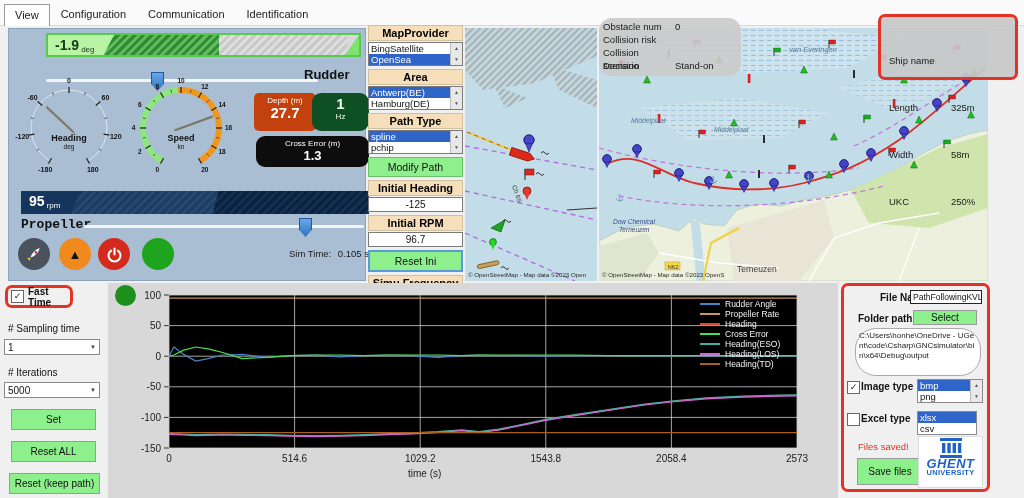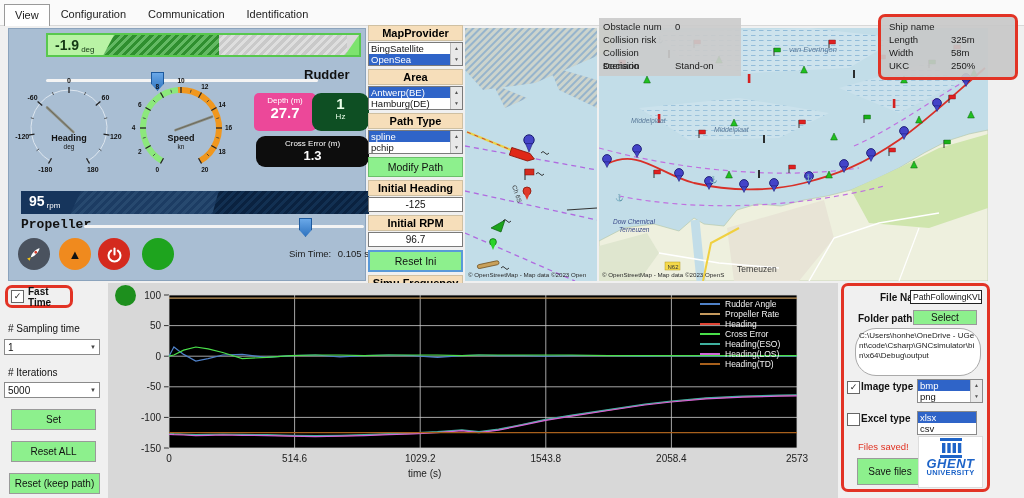--- a/index.html
+++ b/index.html
@@ -36,25 +36,25 @@
   .hdr{background:#f6deba;border:1px solid #cfc0a2;font-size:11px;font-weight:bold;text-align:center;padding:1px 0;margin-bottom:1px;}
   .listbox{background:#fff;border:1px solid #7a7a7a;display:flex;margin-bottom:3px;}
   .lb-items{flex:1;}
   .lb-item{font-size:9.5px;padding:0 2px;height:11px;line-height:11px;color:#111;white-space:nowrap;overflow:hidden;}
   .lb-item.sel{background:#2f64c8;color:#fff;}
   .lb-scroll{width:11px;border-left:1px solid #bbb;display:flex;flex-direction:column;}
   .lb-scroll span{flex:1;font-size:5px;text-align:center;line-height:11px;color:#555;background:#e8e8e8;}
   .gbtn{background:#8df08d;border:1px solid #6abf6a;font-size:10.5px;text-align:center;padding:3px 0;margin-bottom:3px;color:#111;}
   .field{background:#fff;border:1px solid #7a7a7a;font-size:10px;text-align:center;padding:1px 0;margin-bottom:3px;color:#111;}
   
-  .obstacle-panel{position:absolute;left:599px;top:18px;width:142px;height:58px;background:rgba(203,203,203,0.92);font-size:9.5px;color:#1a1a1a;padding:2px 4px;box-sizing:border-box;}
+  .obstacle-panel{position:absolute;left:599px;top:18px;width:142px;height:58px;background:rgba(203,203,203,0.92);font-size:9.5px;color:#1a1a1a;padding:2px 4px;box-sizing:border-box;border-radius:13px;}
   .op-row{display:flex;height:13px;line-height:13px;}
   .op-row .l{width:72px;}
   .ship-panel{position:absolute;left:878px;top:14px;width:140px;height:66px;background:rgba(200,200,200,0.92);border:3px solid #e23325;border-radius:7px;font-size:9.5px;color:#1a1a1a;padding:3px 8px;box-sizing:border-box;}
-  .sp-row{display:flex;height:13px;line-height:13px;}
+  .sp-row{display:flex;height:13px;line-height:13px;margin-top:34px;}
   .sp-row .l{width:62px;}
   
   .sim-panel{position:absolute;left:0;top:283px;width:106px;height:210px;font-size:10px;color:#111;}
   .fasttime{position:absolute;left:5px;top:2px;width:68px;height:23px;border:3px solid #e23325;border-radius:7px;display:flex;align-items:center;gap:4px;padding-left:3px;box-sizing:border-box;background:#f0f0f0;}
   .cb{width:11px;height:11px;background:#fff;border:1px solid #666;font-size:9px;line-height:10px;text-align:center;color:#222;flex:none;}
   .dd{position:absolute;left:4px;width:96px;height:16px;background:#fff;border:1px solid #8a8a8a;display:flex;align-items:center;justify-content:space-between;padding:0 3px;box-sizing:border-box;}
   .dd .ar{font-size:6px;color:#444;}
   .sbtn{position:absolute;background:#8df08d;border:1px solid #9a9a9a;font-size:10px;text-align:center;padding:4px 0;color:#111;}
   
   .chart-panel{position:absolute;left:108px;top:283px;width:730px;height:215px;background:#d8d8d8;}
@@ -165,21 +165,21 @@
         <line x1="80.8" y1="29.2" x2="82.9" y2="27.1" stroke="#333" stroke-width="0.8"></line>
         <line x1="90.3" y1="45.6" x2="93.2" y2="44.8" stroke="#333" stroke-width="0.8"></line>
         <line x1="90.3" y1="64.4" x2="93.2" y2="65.2" stroke="#333" stroke-width="0.8"></line>
         <line x1="80.8" y1="80.8" x2="82.9" y2="82.9" stroke="#333" stroke-width="0.8"></line>
         <line x1="49.4" y1="57.1" x2="86.0" y2="43.7" stroke="#8d8d80" stroke-width="2.6" stroke-linecap="round"></line>
         <line x1="49.4" y1="57.1" x2="86.0" y2="43.7" stroke="#6a6a5e" stroke-width="1" stroke-linecap="round"></line>
         <text x="55" y="68" text-anchor="middle" font-size="9" font-weight="bold" fill="#111">Speed</text>
         <text x="55" y="76" text-anchor="middle" font-size="6.5" fill="#111">kn</text>
       </svg>
 
-    <div class="info-box" style="left:245px;top:64px;width:62px;height:38px;background:#ec4899;">
+    <div class="info-box" style="left:245px;top:64px;width:62px;height:38px;background:#c2410c;">
       <div class="lbl">Depth (m)</div>
       <div class="val">27.7</div>
     </div>
     <div class="info-box" style="left:303px;top:64px;width:57px;height:38px;background:#0e4f23;color:#eaffea;border-radius:9px;">
       <div class="val" style="margin-top:3px;">1</div>
       <div class="lbl" style="margin-top:0;">Hz</div>
     </div>
     <div class="info-box" style="left:247px;top:107px;width:113px;height:31px;background:#0d0d0d;border-radius:9px;">
       <div class="lbl">Cross Error (m)</div>
       <div class="val" style="font-size:13px;">1.3</div>

